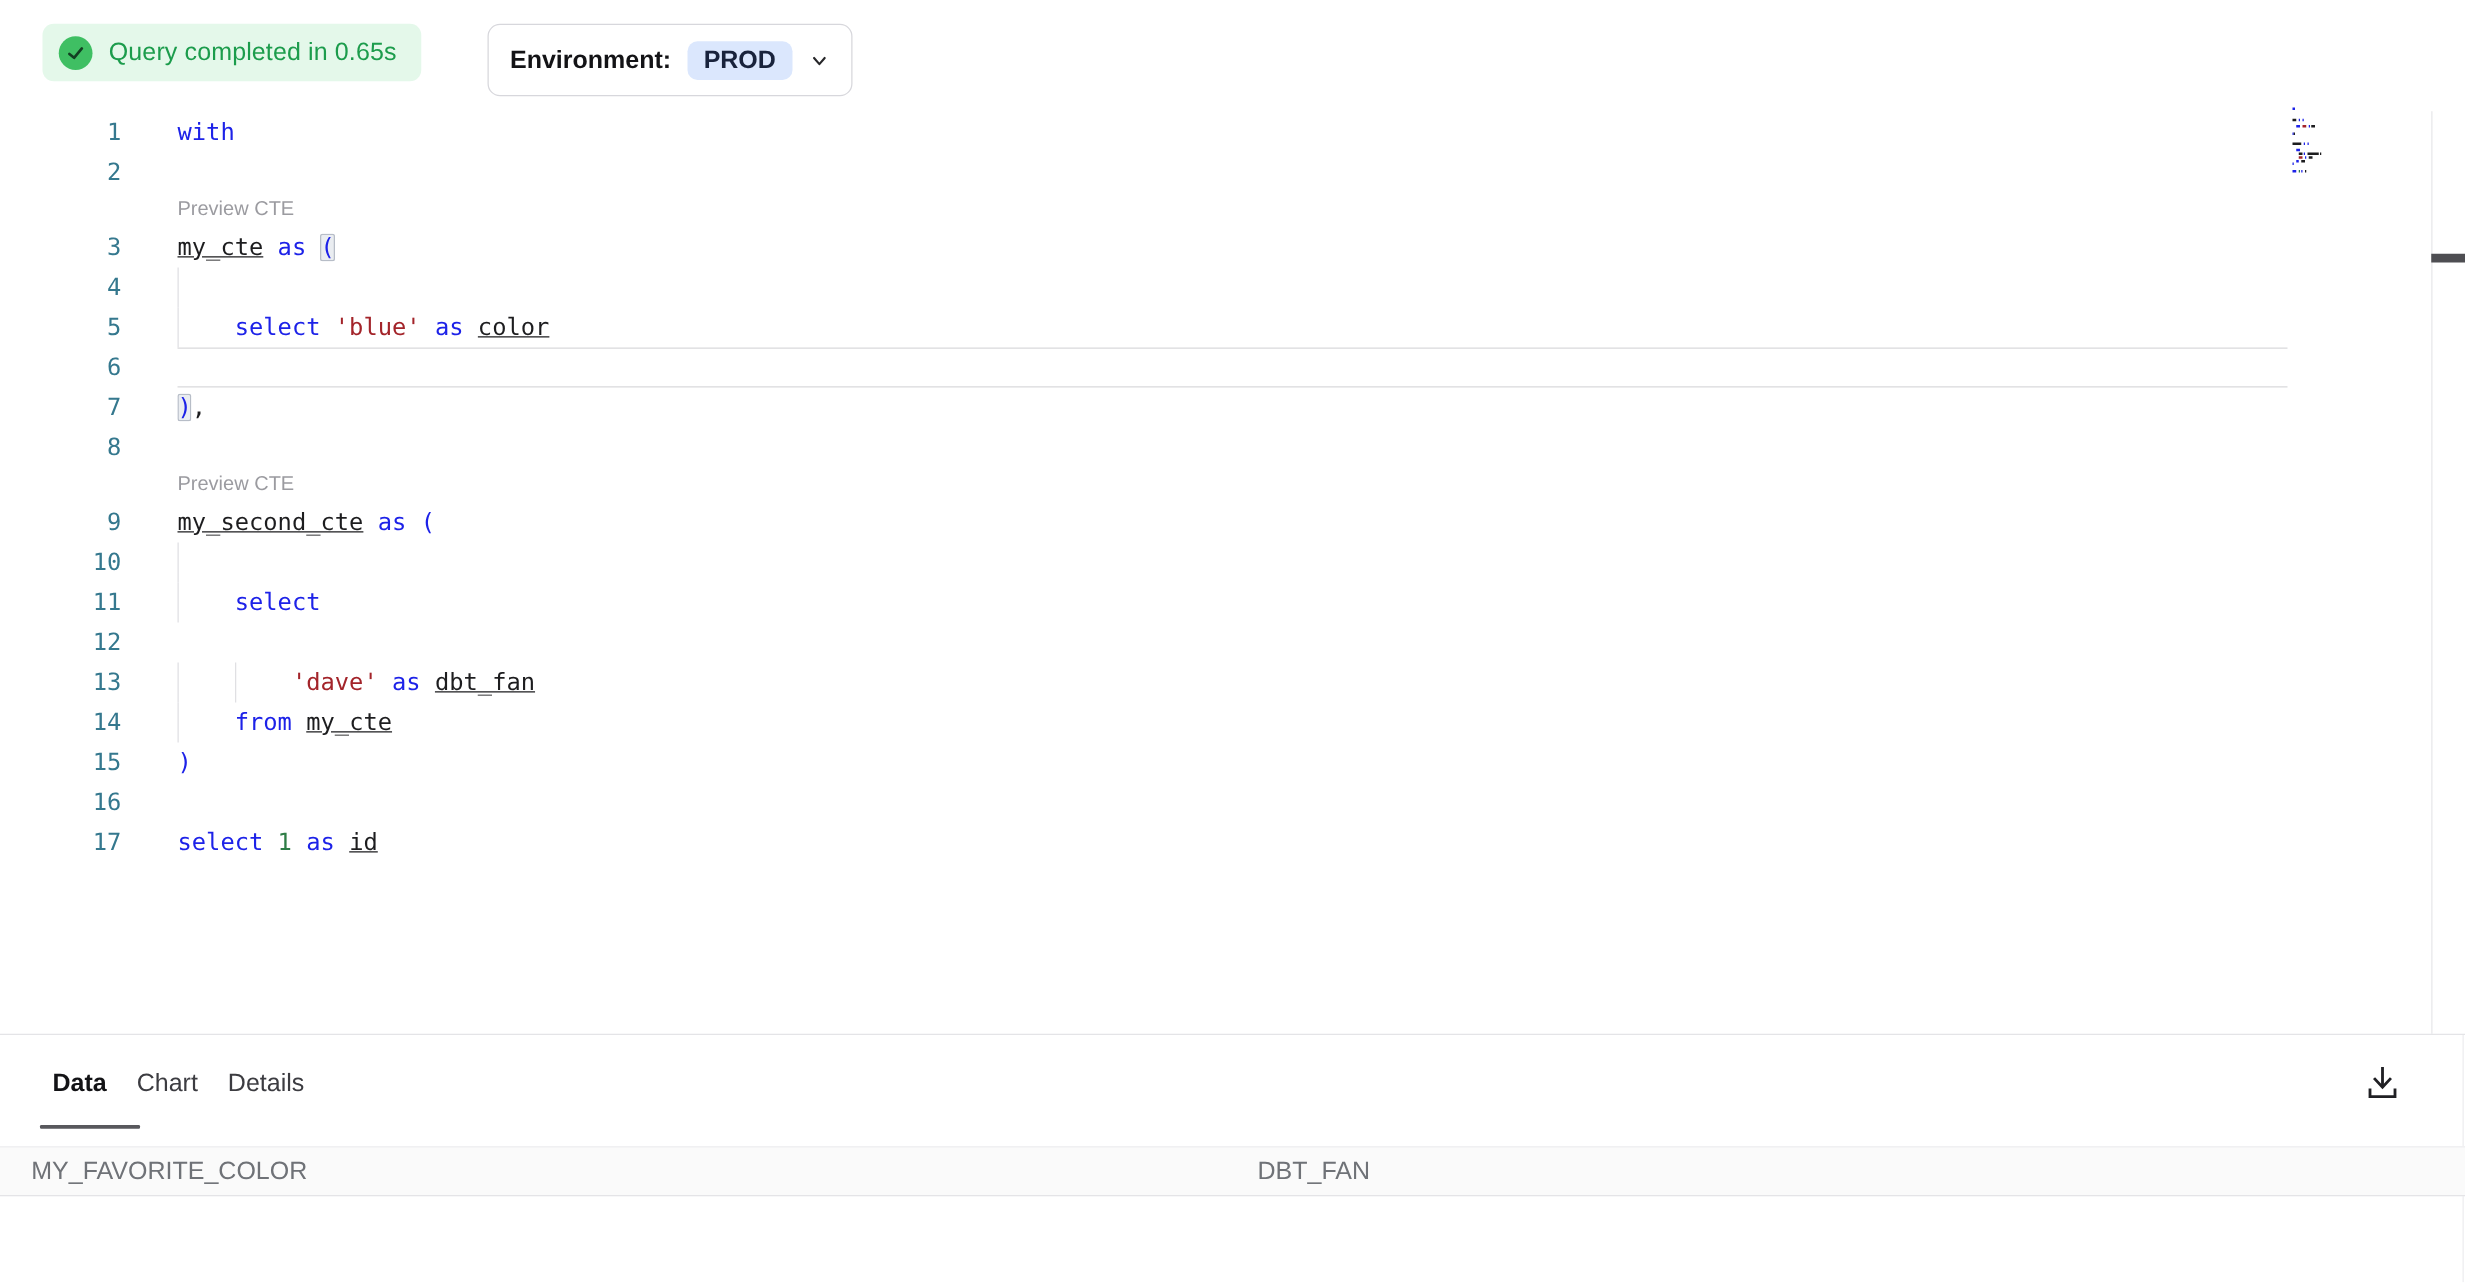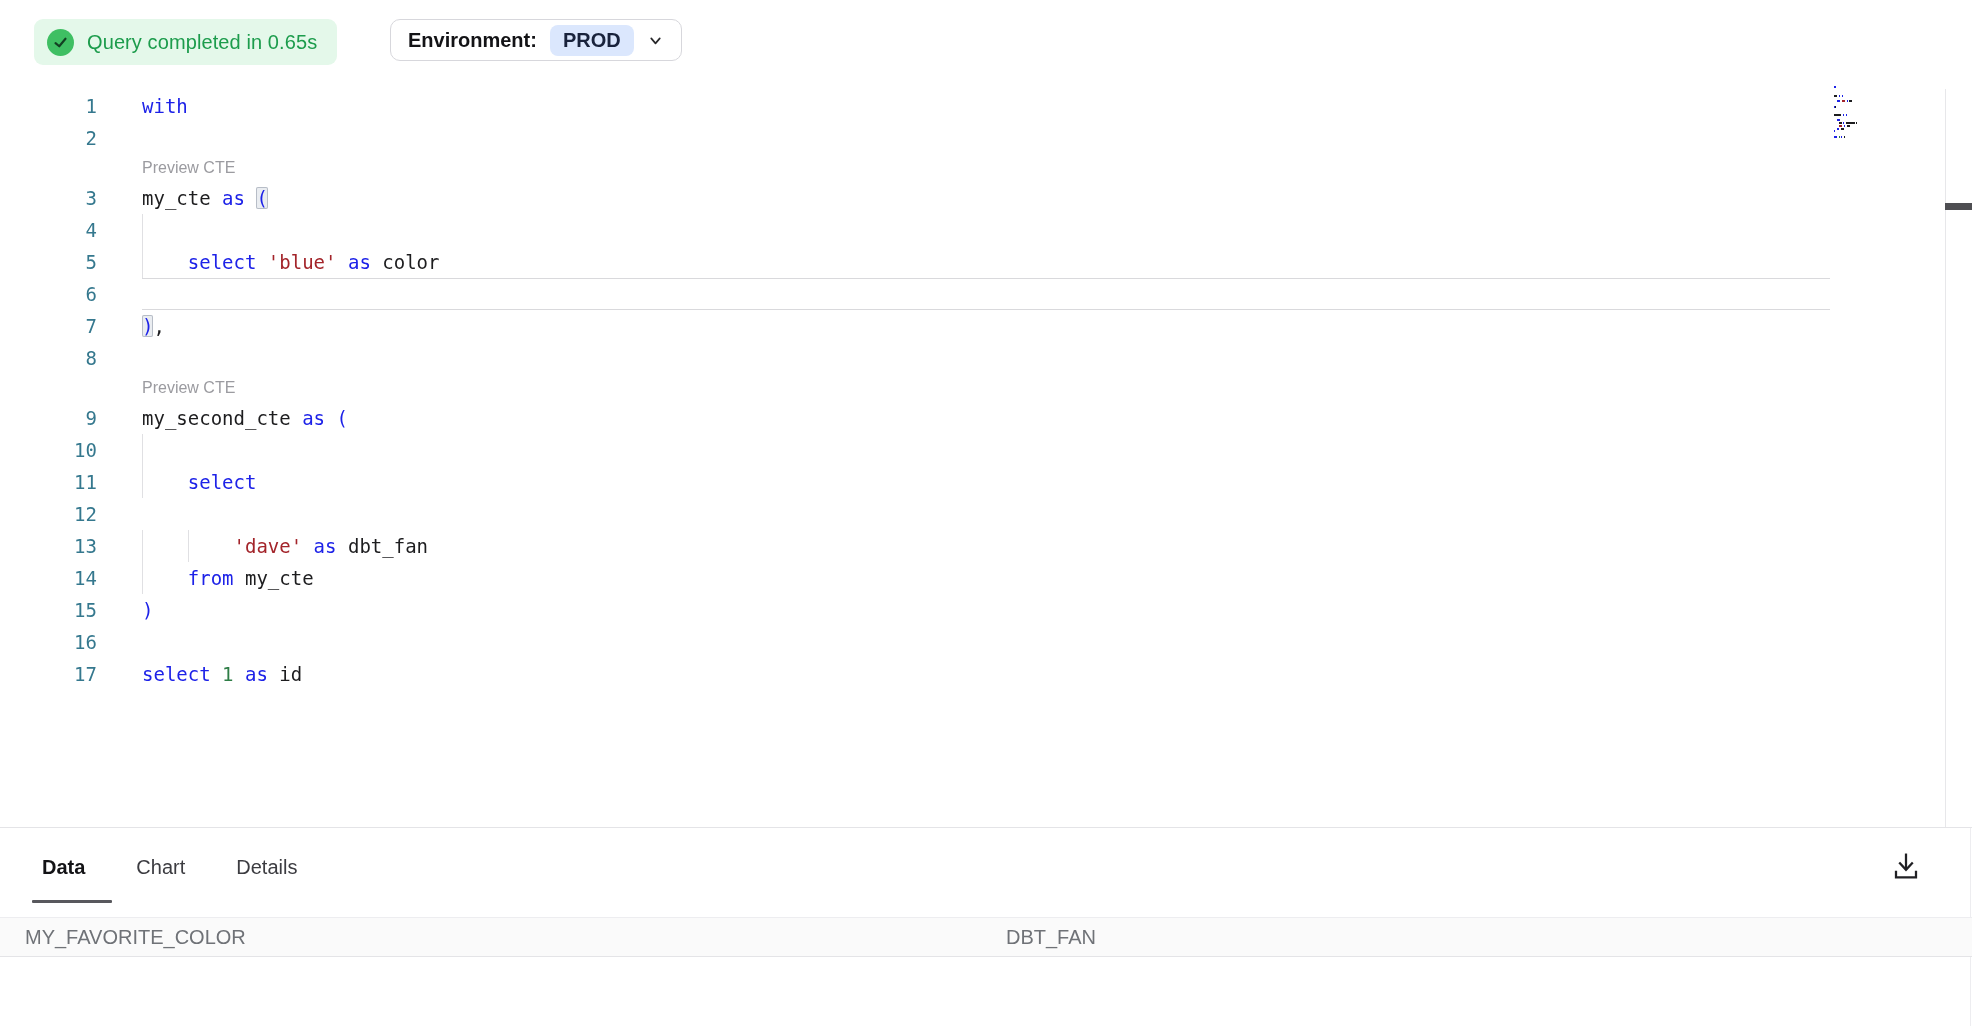--- a/index.html
+++ b/index.html
@@ -8,21 +8,21 @@
   .screen { position:relative; width:1972px; height:1026px; background:#fff; overflow:hidden; }
 
   
   .query-badge { position:absolute; left:34px; top:19px; height:46px;
     background:var(--c-badgeBg); border-radius:9px; display:flex; align-items:center;
     gap:13px; padding:0 20px 0 13px; }
   .check-circle { width:27px; height:27px; border-radius:50%; background:var(--c-badgeIcon);
     display:flex; align-items:center; justify-content:center; flex:none; }
   .query-badge-label { color:var(--c-badgeText); font-size:20px; font-weight:400; letter-spacing:.1px; }
 
-  .env-select { position:absolute; left:390px; top:19px; height:42px; background:#fff;
+  .env-select { position:absolute; left:390px; top:19px; height:58px; background:#fff;
     border:1px solid var(--c-envBorder); border-radius:10px; display:flex; align-items:center;
     gap:13px; padding:0 17px; cursor:pointer; }
   .env-label { font-size:20px; font-weight:600; color:var(--c-envLabel); }
   .env-pill { background:var(--c-envPillBg); color:var(--c-envPillText); font-size:20px;
     font-weight:600; padding:4px 13px; border-radius:8px; }
 
   
   .editor { position:absolute; left:0; top:90px; width:1972px; }
   .code-row { display:flex; height:32px; line-height:32px;
     font-family:"DejaVu Sans Mono", monospace; font-size:19px; }
@@ -30,21 +30,21 @@
   .gutter-num { width:97px; flex:none; text-align:right; color:var(--c-lineNumber);
     font-size:19px; user-select:none; }
   .code-text { margin-left:45px; flex:1; margin-right:142px; white-space:pre;
     position:relative; color:var(--c-id); }
   .code-row.active .code-text { border-top:1px solid var(--c-activeLineBorder);
     border-bottom:1px solid var(--c-activeLineBorder); }
   .preview-cte { font-family:"Liberation Sans", sans-serif; font-size:16px;
     color:var(--c-previewLabel); margin-left:45px; }
   .guide { position:absolute; top:0; bottom:0; width:1px; background:var(--c-guide); }
   .t-kw { color:var(--c-kw); }
-  .t-id { color:var(--c-id); }
+  .t-id { color:var(--c-id);text-decoration:underline; }
   .t-str { color:var(--c-str); }
   .t-num { color:var(--c-num); }
   .t-paren { color:var(--c-paren); }
   .t-punc { color:var(--c-punc); }
   .t-paren.match { background:var(--c-matchBg); box-shadow: inset 0 0 0 1px var(--c-matchBorder);
     border-radius:2px; }
 
   
   .minimap { position:absolute; left:1834px; top:86px; width:60px; line-height:0;
     white-space:nowrap; cursor:pointer; }
@@ -59,21 +59,21 @@
   .editor-scroll-track { position:absolute; left:1945px; top:89px; height:738px; width:27px;
     border-left:1px solid var(--c-scrollTrackBorder); }
   .editor-scroll-thumb { position:absolute; left:1945px; top:203px; width:27px; height:7px;
     background:var(--c-scrollThumb); cursor:grab; }
 
   
   .panel-divider { position:absolute; left:0; top:827px; width:1972px; height:1px;
     background:var(--c-divider); }
   .panel-right-edge { position:absolute; left:1970px; top:828px; height:198px; width:1px;
     background:var(--c-rowBorder); }
-  .tab-bar { position:absolute; left:42px; top:856px; display:flex; gap:51px; }
+  .tab-bar { position:absolute; left:42px; top:856px; display:flex; gap:24px; }
   .tab { font-size:20px; color:var(--c-tabInactive); cursor:pointer; }
   .tab.active { color:var(--c-tabActive); font-weight:700; }
   .tab-underline { position:absolute; left:32px; top:900px; width:80px; height:3px;
     background:var(--c-tabUnderline); border-radius:1px; }
   .download-btn { position:absolute; left:1884px; top:844px; width:44px; height:44px;
     display:flex; align-items:center; justify-content:center; cursor:pointer; border-radius:6px;
     color:#202024; }
 
   .result-header { position:absolute; left:0; top:917px; width:1972px; height:40px;
     background:var(--c-headerBg); border-top:1px solid var(--c-rowBorder);

